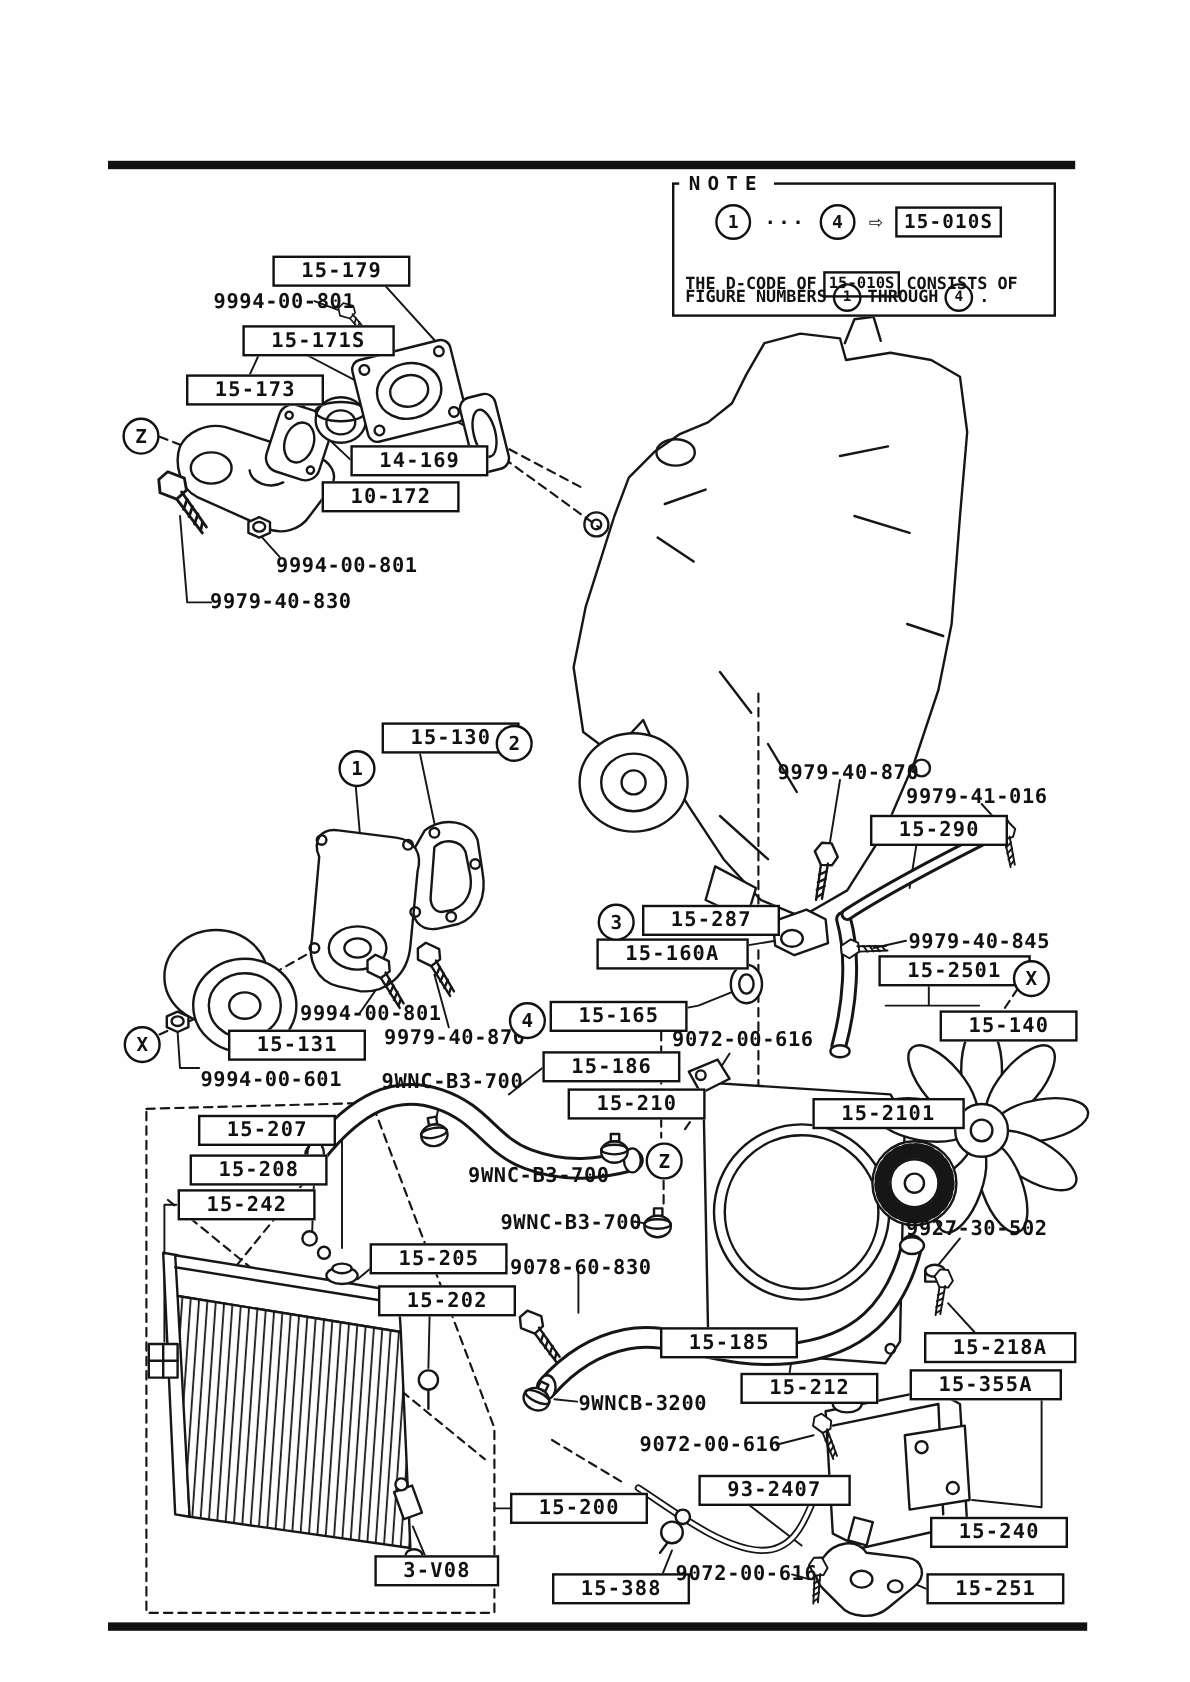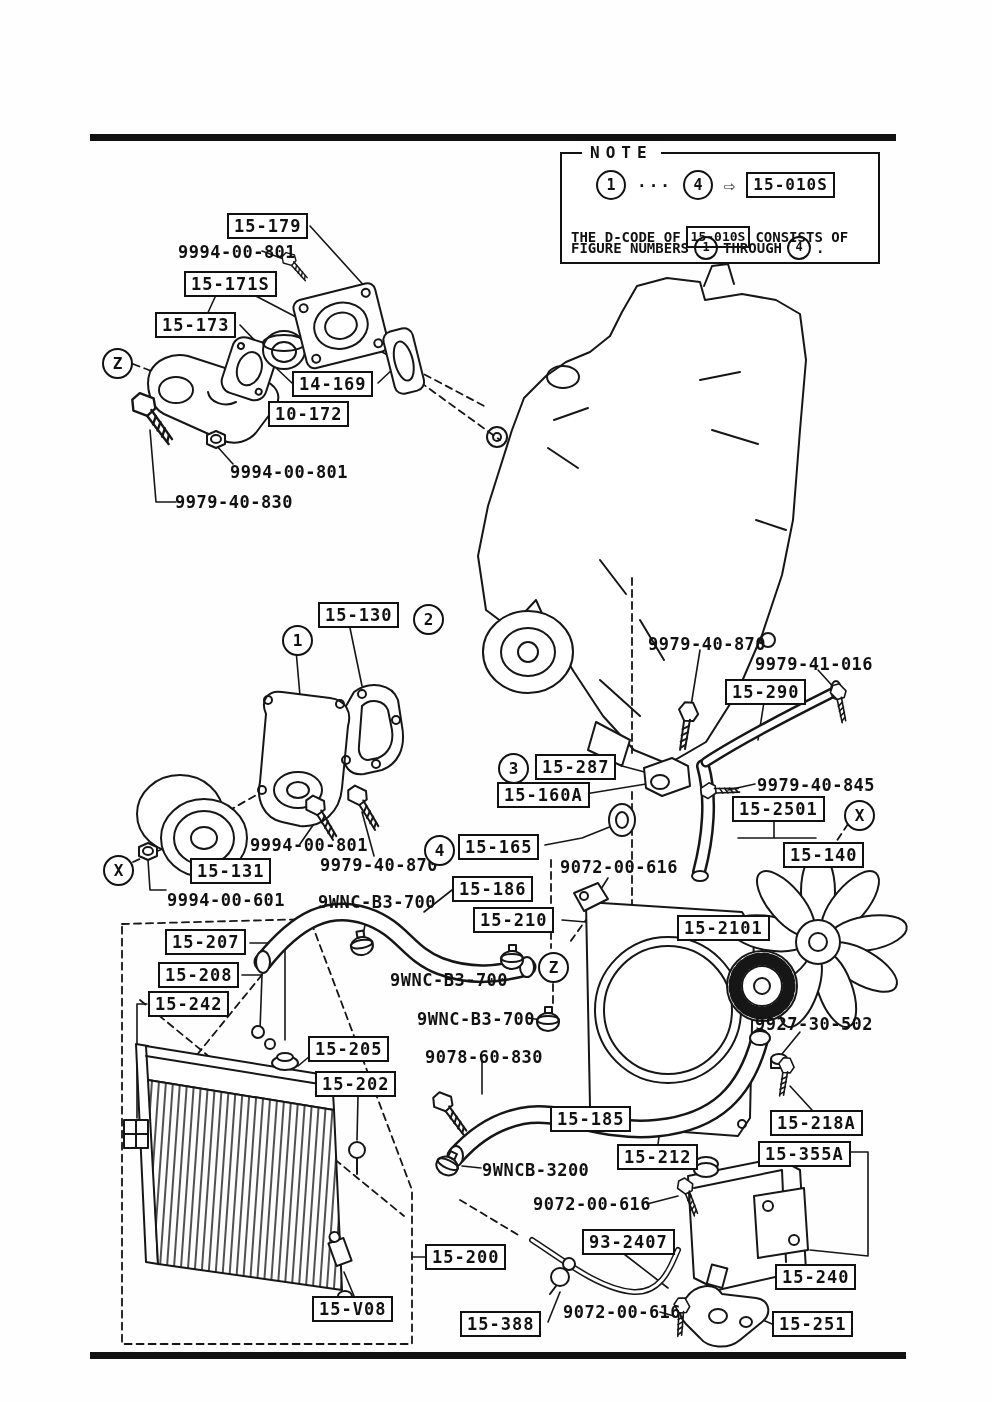--- a/index.html
+++ b/index.html
@@ -1,28 +1,28 @@
 <!DOCTYPE html>
 <html><head>
 <meta charset="utf-8">
 <style>
   html,body { margin:0; padding:0; background:#e8e8e8; }
   #canvas { position:relative; width:992px; height:1402px; background:#fefefe; overflow:hidden;
             font-family:"DejaVu Sans Mono", monospace; }
   #art { position:absolute; left:0; top:0; pointer-events:none; }
   .rule { position:absolute; background:#111; }
-  .bl { position:absolute; border:2.5px solid #111; background:#fff; padding:0 5px;
+  .bl { position:absolute; border:2.5px solid #111; background:#fff; padding:0 22px;
         font:700 17px/22px "DejaVu Sans Mono", monospace; letter-spacing:1px; color:#111; white-space:nowrap; }
   .pl { position:absolute; font:700 17px/18px "DejaVu Sans Mono", monospace; letter-spacing:.5px;
         color:#111; white-space:nowrap; }
   .mk { position:absolute; width:27px; height:27px; border:2.5px solid #111; border-radius:50%;
         font:700 16px/27px "DejaVu Sans Mono", monospace; text-align:center; color:#111; background:#fff; }
   .note { position:absolute; left:560px; top:152px; width:316px; height:108px;
           border:2.5px solid #111; background:#fff; color:#111; }
-  .note-title { position:absolute; top:-11px; left:20px; background:#fff; padding:0 8px;
+  .note-title { position:absolute; top:-11px; left:4px; background:#fff; padding:0 8px;
                 font:700 16px/20px "DejaVu Sans Mono", monospace; letter-spacing:6px;text-align:center; }
   .note-row1 { position:absolute; left:34px; top:16px; display:flex; align-items:center; gap:11px; }
   .mk-sm { width:26px; height:26px; border:2px solid #111; border-radius:50%;
            font:700 15px/26px "DejaVu Sans Mono", monospace; text-align:center; }
   .dots { font:700 16px "DejaVu Sans Mono", monospace; letter-spacing:2px; }
   .arrow { font-size:19px; line-height:26px; }
   .code-box { border:2.5px solid #111; padding:0 5px; font:700 16px/22px "DejaVu Sans Mono", monospace;
               letter-spacing:1px; }
   .note-line { position:absolute; left:9px; display:flex; align-items:center; gap:5px;
                font:700 14px/20px "DejaVu Sans Mono", monospace; white-space:nowrap; }
@@ -333,21 +333,21 @@
     <div class="note-line nl3">
       <span>FIGURE NUMBERS</span>
       <span class="mk-xs">1</span>
       <span>THROUGH</span>
       <span class="mk-xs">4</span>
       <span>.</span>
     </div>
   </div>
 
   <div class="bl" style="left:227px;top:213px">15-179</div>
-  <div class="bl" style="left:184px;top:271px">15-171S</div>
+  <div class="bl" style="left:202px;top:271px">15-171S</div>
   <div class="bl" style="left:155px;top:312px">15-173</div>
   <div class="bl" style="left:292px;top:371px">14-169</div>
   <div class="bl" style="left:268px;top:401px">10-172</div>
   <div class="bl" style="left:318px;top:602px">15-130</div>
   <div class="bl" style="left:190px;top:858px">15-131</div>
   <div class="bl" style="left:535px;top:754px">15-287</div>
   <div class="bl" style="left:497px;top:782px">15-160A</div>
   <div class="bl" style="left:458px;top:834px">15-165</div>
   <div class="bl" style="left:725px;top:679px">15-290</div>
   <div class="bl" style="left:732px;top:796px">15-2501</div>
@@ -362,21 +362,21 @@
   <div class="bl" style="left:315px;top:1071px">15-202</div>
   <div class="bl" style="left:550px;top:1106px">15-185</div>
   <div class="bl" style="left:617px;top:1144px">15-212</div>
   <div class="bl" style="left:770px;top:1110px">15-218A</div>
   <div class="bl" style="left:758px;top:1141px">15-355A</div>
   <div class="bl" style="left:775px;top:1264px">15-240</div>
   <div class="bl" style="left:772px;top:1311px">15-251</div>
   <div class="bl" style="left:425px;top:1244px">15-200</div>
   <div class="bl" style="left:582px;top:1229px">93-2407</div>
   <div class="bl" style="left:460px;top:1311px">15-388</div>
-  <div class="bl" style="left:312px;top:1296px">15-V08</div>
+  <div class="bl" style="left:312px;top:1296px">3-V08</div>
 
   <div class="pl" style="left:178px;top:243px">9994-00-801</div>
   <div class="pl" style="left:230px;top:463px">9994-00-801</div>
   <div class="pl" style="left:175px;top:493px">9979-40-830</div>
   <div class="pl" style="left:250px;top:836px">9994-00-801</div>
   <div class="pl" style="left:320px;top:856px">9979-40-870</div>
   <div class="pl" style="left:167px;top:891px">9994-00-601</div>
   <div class="pl" style="left:318px;top:893px">9WNC-B3-700</div>
   <div class="pl" style="left:648px;top:635px">9979-40-870</div>
   <div class="pl" style="left:755px;top:655px">9979-41-016</div>

